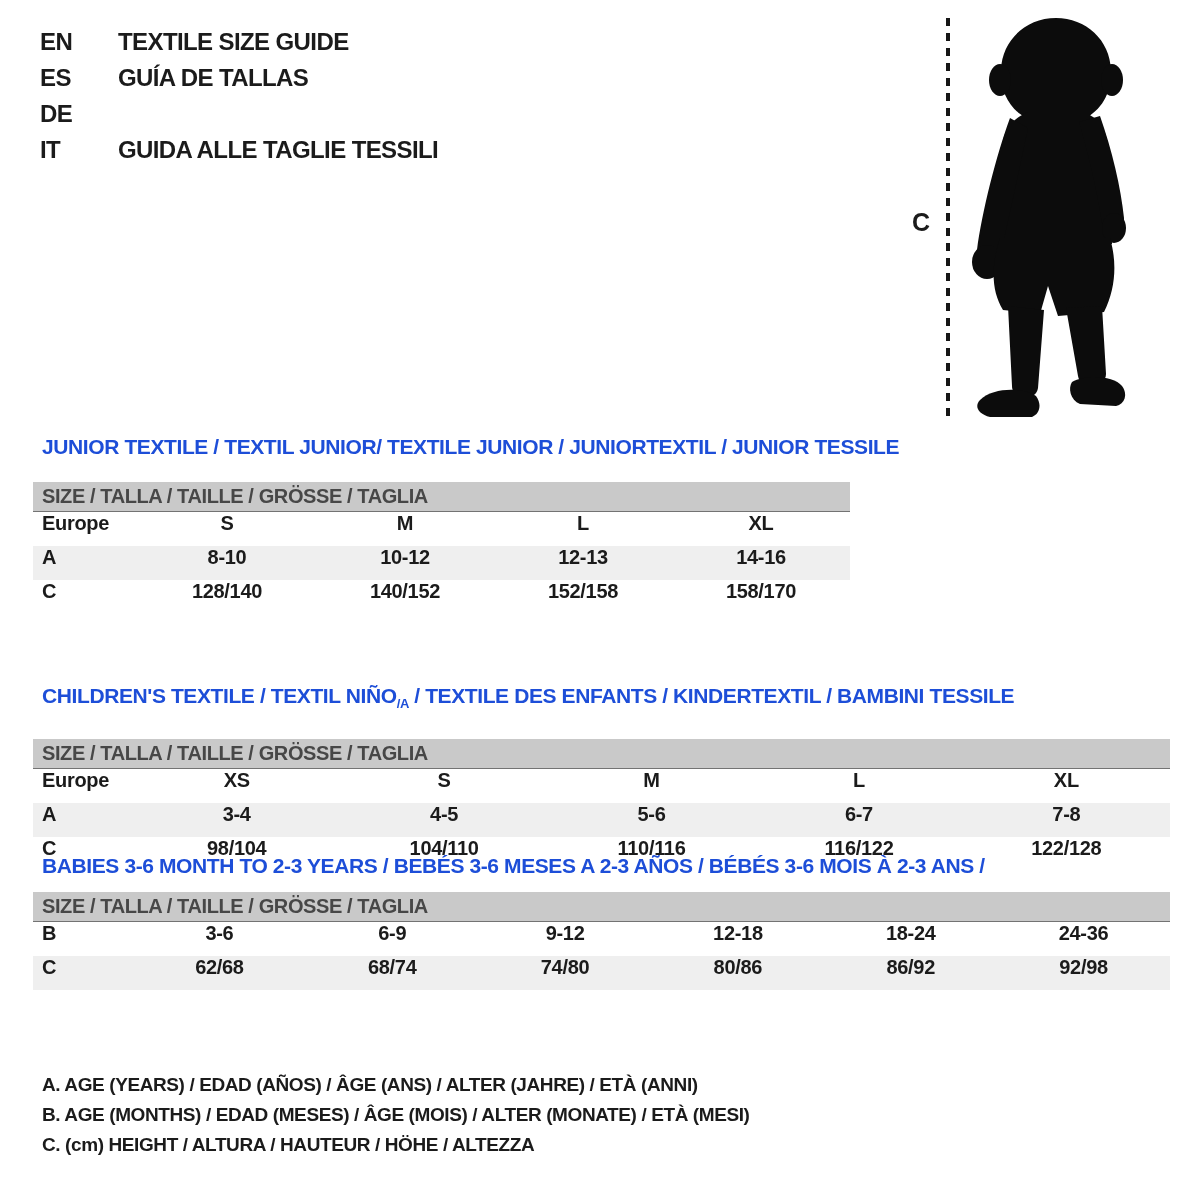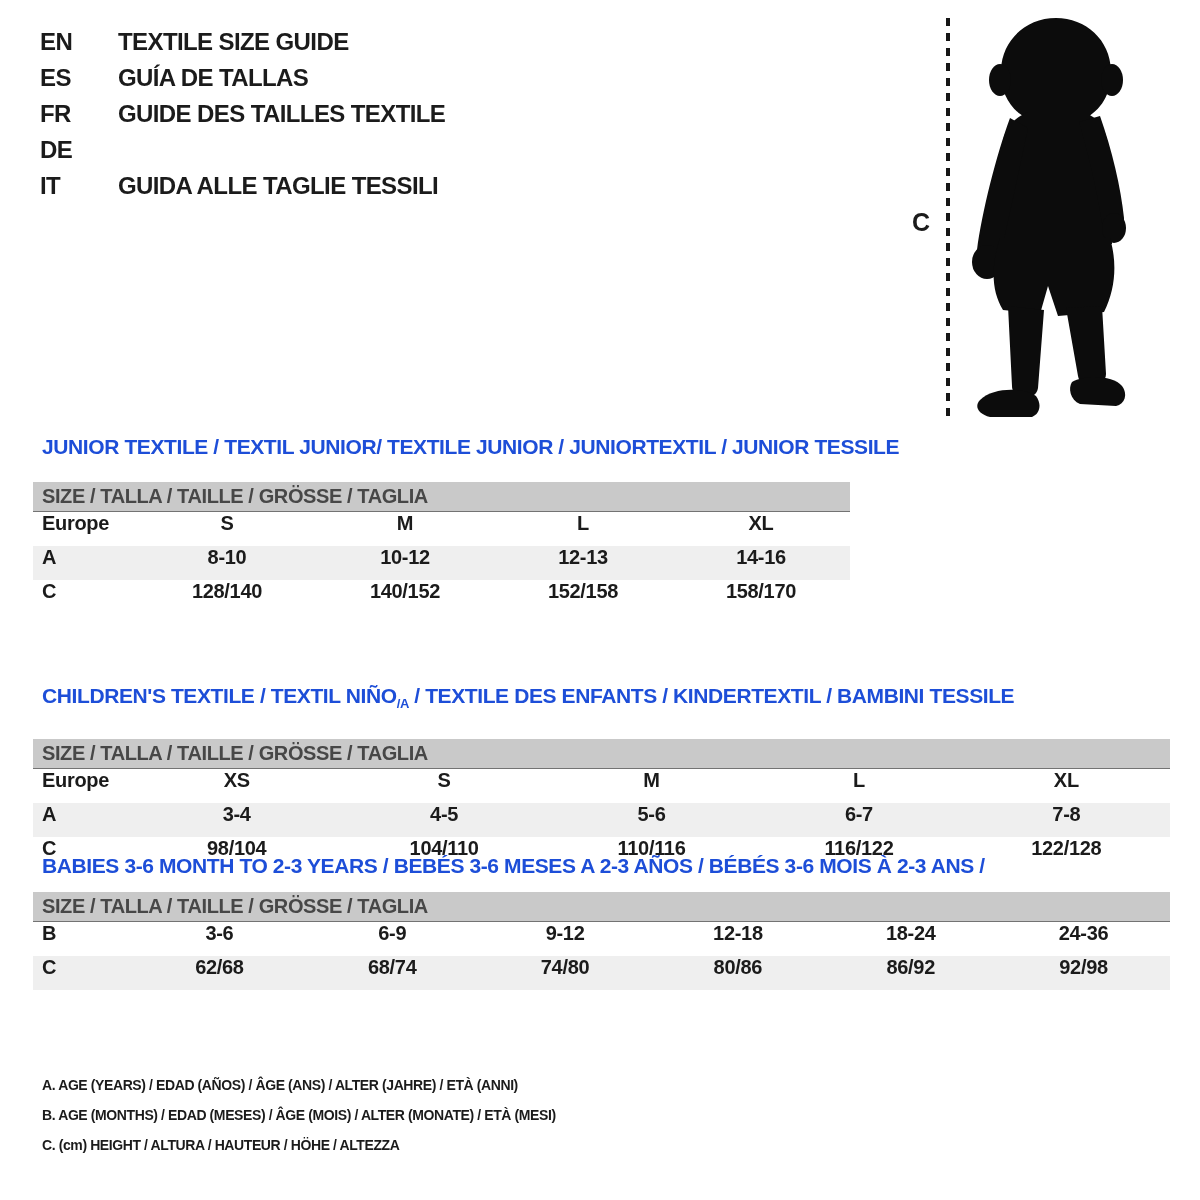--- a/index.html
+++ b/index.html
@@ -52,41 +52,37 @@
   }
   .trow { display: flex; height: 34px; align-items: flex-start; font-size: 20px; font-weight: 700; letter-spacing: -0.3px; }
   .trow.shaded { background: #efefef; }
   .tlabel { width: 105px; padding-left: 9px; box-sizing: border-box; }
   .wide .tlabel { width: 100px; }
   .tcell { flex: 1; text-align: center; }
 
   
   .legend { position: absolute; left: 42px; top: 1070px; }
   .legend-line {
-    font-weight: 700; font-size: 14px; letter-spacing: -0.4px;
+    font-weight: 700; font-size: 19px; letter-spacing: -0.4px;
     line-height: 30px; white-space: nowrap;
   }
 </style>
 </head>
 <body>
 
 <div class="canvas">
 
   <div class="lang-block">
     <div class="lang-row">
       <span class="lang-code">EN</span>
       <span class="lang-label">TEXTILE SIZE GUIDE</span>
     </div>
     <div class="lang-row">
       <span class="lang-code">ES</span>
       <span class="lang-label">GUÍA DE TALLAS</span>
-    </div>
-    <div class="lang-row">
-      <span class="lang-code">FR</span>
-      <span class="lang-label">GUIDE DES TAILLES TEXTILE</span>
     </div>
     <div class="lang-row">
       <span class="lang-code">DE</span>
     </div>
     <div class="lang-row">
       <span class="lang-code">IT</span>
       <span class="lang-label">GUIDA ALLE TAGLIE TESSILI</span>
     </div>
   </div>
 

